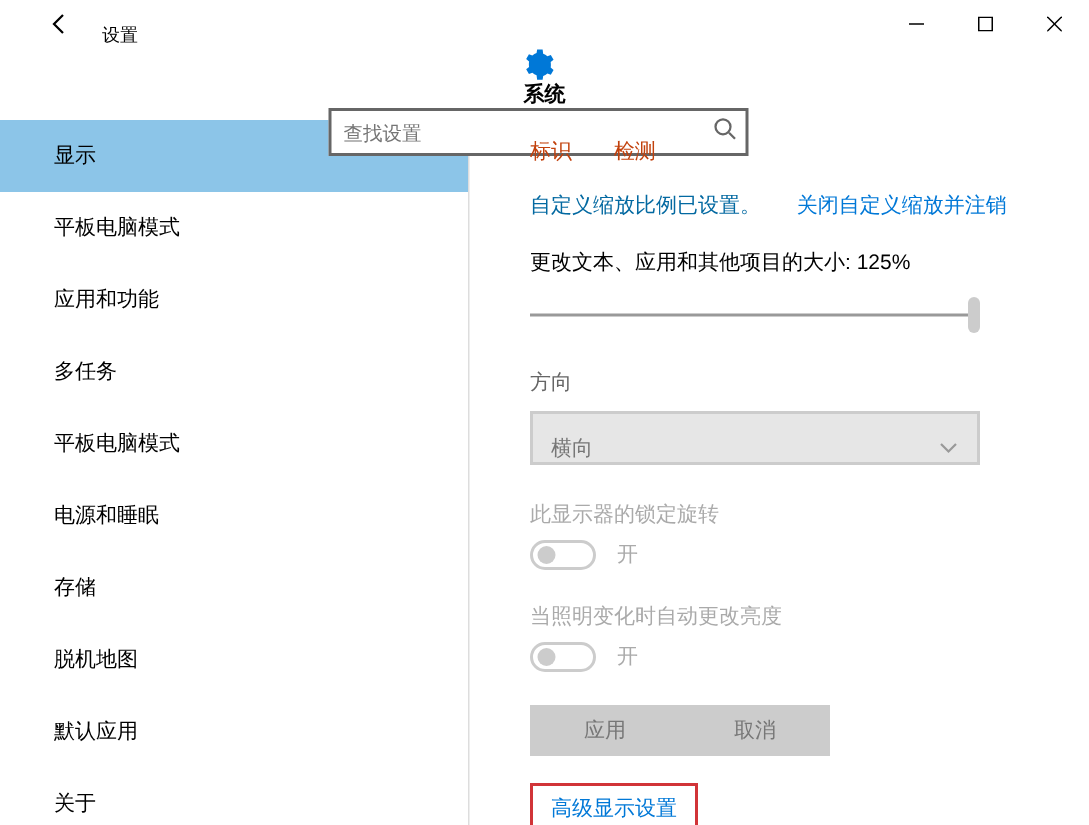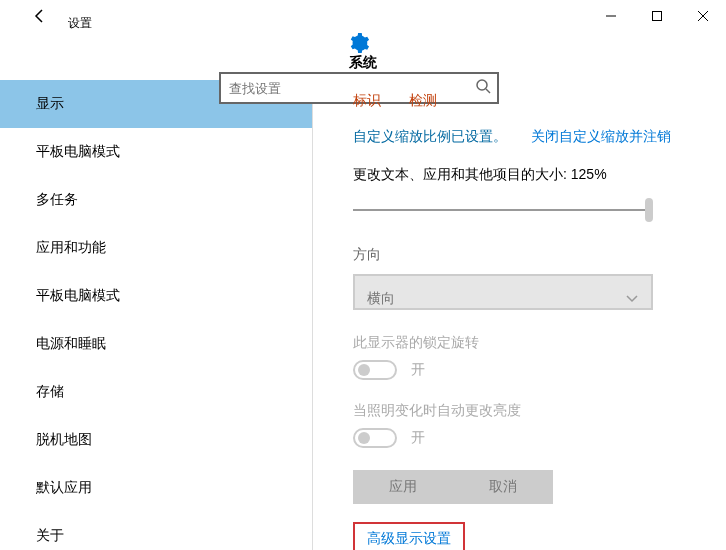--- a/index.html
+++ b/index.html
@@ -102,24 +102,24 @@
 
 <div class="body">
   <div class="sidebar">
     <div class="side-item active">
         <span>显示</span>
       </div>
     <div class="side-item">
         <span>平板电脑模式</span>
       </div>
     <div class="side-item">
-        <span>多任务</span>
+        <span>应用和功能</span>
       </div>
     <div class="side-item">
-        <span>应用和功能</span>
+        <span>多任务</span>
       </div>
     <div class="side-item">
         <span>平板电脑模式</span>
       </div>
     <div class="side-item">
         <span>电源和睡眠</span>
       </div>
     <div class="side-item">
         <span>存储</span>
       </div>

